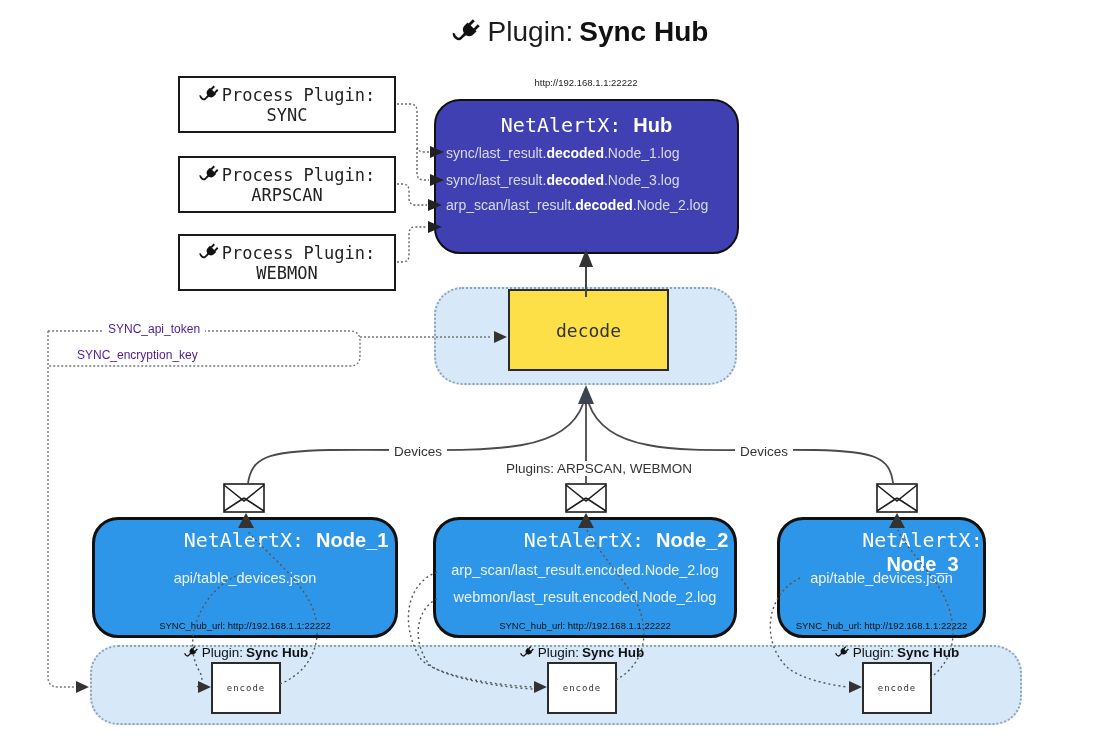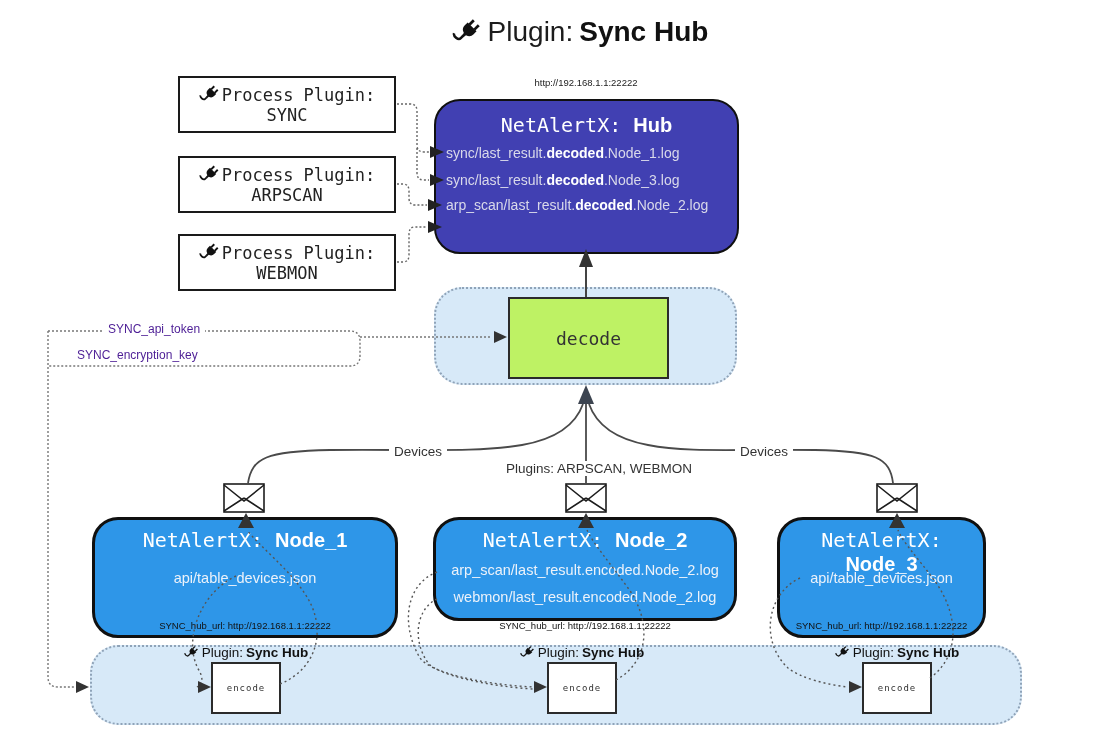--- a/index.html
+++ b/index.html
@@ -20,29 +20,29 @@
   #hub-url{left:436px;top:77px;width:300px;text-align:center;font-size:9.5px;color:#222;}
   #hub{left:434px;top:99px;width:301px;height:151px;background:var(--hub-bg,#4140B2);
        border:2px solid #101010;border-radius:26px;}
   #hub .htitle{position:absolute;top:12px;left:0;width:100%;text-align:center;font-size:20px;color:#fff;}
   #hub .htitle b{font-family:"Liberation Sans",sans-serif;font-weight:bold;}
   .hlog{position:absolute;left:10px;font-size:14px;color:#d9d9ea;white-space:nowrap;}
   .hlog b{color:#fff;}
   
   #decode-band{left:434px;top:287px;width:303px;height:98px;background:var(--band-bg,#D7E9F8);
                border:2px dotted var(--band-border,#8FA3B8);border-radius:28px;box-sizing:border-box;}
-  #decode-box{left:508px;top:297px;width:157px;height:78px;background:#bef264;border:2px solid #2b2b2b;
+  #decode-box{left:508px;top:289px;width:157px;height:78px;background:#fde047;border:2px solid #2b2b2b;
               display:flex;align-items:center;justify-content:center;font-size:18px;color:#333;}
   
   .secret{background:#fff;padding:0 5px;font-size:12px;color:#4c1d95;white-space:nowrap;z-index:6;}
   
   .edge-label{background:#fff;padding:0 5px;font-size:13.5px;color:#333;white-space:nowrap;z-index:6;}
   
   .node{background:var(--node-bg,#2E96E8);border:3px solid #101010;border-radius:26px;box-sizing:border-box;}
-  .node .ntitle{position:absolute;top:8px;left:0;width:100%;text-align:center;font-size:20px;color:#fff;}
+  .node .ntitle{position:absolute;top:8px;left:0;width:100%;text-align:center;font-size:20px;color:#fff;padding-left:41px;}
   .node .ntitle b{font-family:"Liberation Sans",sans-serif;font-weight:bold;}
   .nfile{position:absolute;left:0;width:100%;text-align:center;font-size:14.5px;color:#ecf2fa;white-space:nowrap;}
   .nurl{position:absolute;left:0;width:100%;text-align:center;font-size:9.5px;color:#111;white-space:nowrap;}
   
   #encode-band{left:90px;top:645px;width:932px;height:80px;background:var(--band-bg,#D7E9F8);
                border:2px dotted var(--band-border,#8FA3B8);border-radius:28px;box-sizing:border-box;}
   .ebox{top:662px;width:70px;height:52px;background:#fff;border:2px solid #2b2b2b;box-sizing:border-box;
         display:flex;align-items:center;justify-content:center;font-size:9px;color:#333;letter-spacing:1px;}
   .elabel{top:645px;width:200px;display:flex;justify-content:center;align-items:center;gap:3px;
           font-size:13.5px;color:#111;z-index:6;}
@@ -121,21 +121,21 @@
 
   <div class="abs edge-label" style="left:389px;top:444px">Devices</div>
   <div class="abs edge-label" style="left:501px;top:461px">Plugins: ARPSCAN, WEBMON</div>
   <div class="abs edge-label" style="left:735px;top:444px">Devices</div>
 
   <div class="abs node" style="left:92px;top:517px;width:306px;height:121px">
     <div class="ntitle mono"><span>NetAlertX: </span><b>Node_1</b></div>
     <div class="nfile" style="top:50px">api/table_devices.json</div>
     <div class="nurl" style="top:100px">SYNC_hub_url: http://192.168.1.1:22222</div>
   </div>
-  <div class="abs node" style="left:433px;top:517px;width:304px;height:104px">
+  <div class="abs node" style="left:433px;top:517px;width:304px;height:121px">
     <div class="ntitle mono"><span>NetAlertX: </span><b>Node_2</b></div>
     <div class="nfile" style="top:42px">arp_scan/last_result.encoded.Node_2.log</div>
     <div class="nfile" style="top:69px">webmon/last_result.encoded.Node_2.log</div>
     <div class="nurl" style="top:100px">SYNC_hub_url: http://192.168.1.1:22222</div>
   </div>
   <div class="abs node" style="left:777px;top:517px;width:209px;height:121px">
     <div class="ntitle mono"><span>NetAlertX: </span><b>Node_3</b></div>
     <div class="nfile" style="top:50px">api/table_devices.json</div>
     <div class="nurl" style="top:100px">SYNC_hub_url: http://192.168.1.1:22222</div>
   </div>

